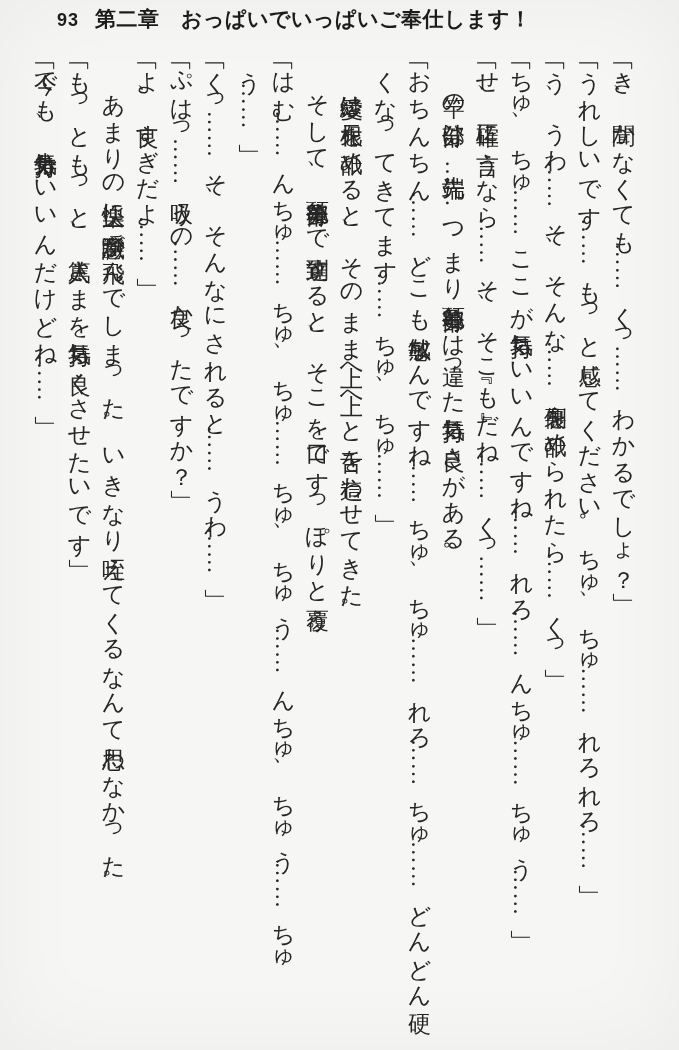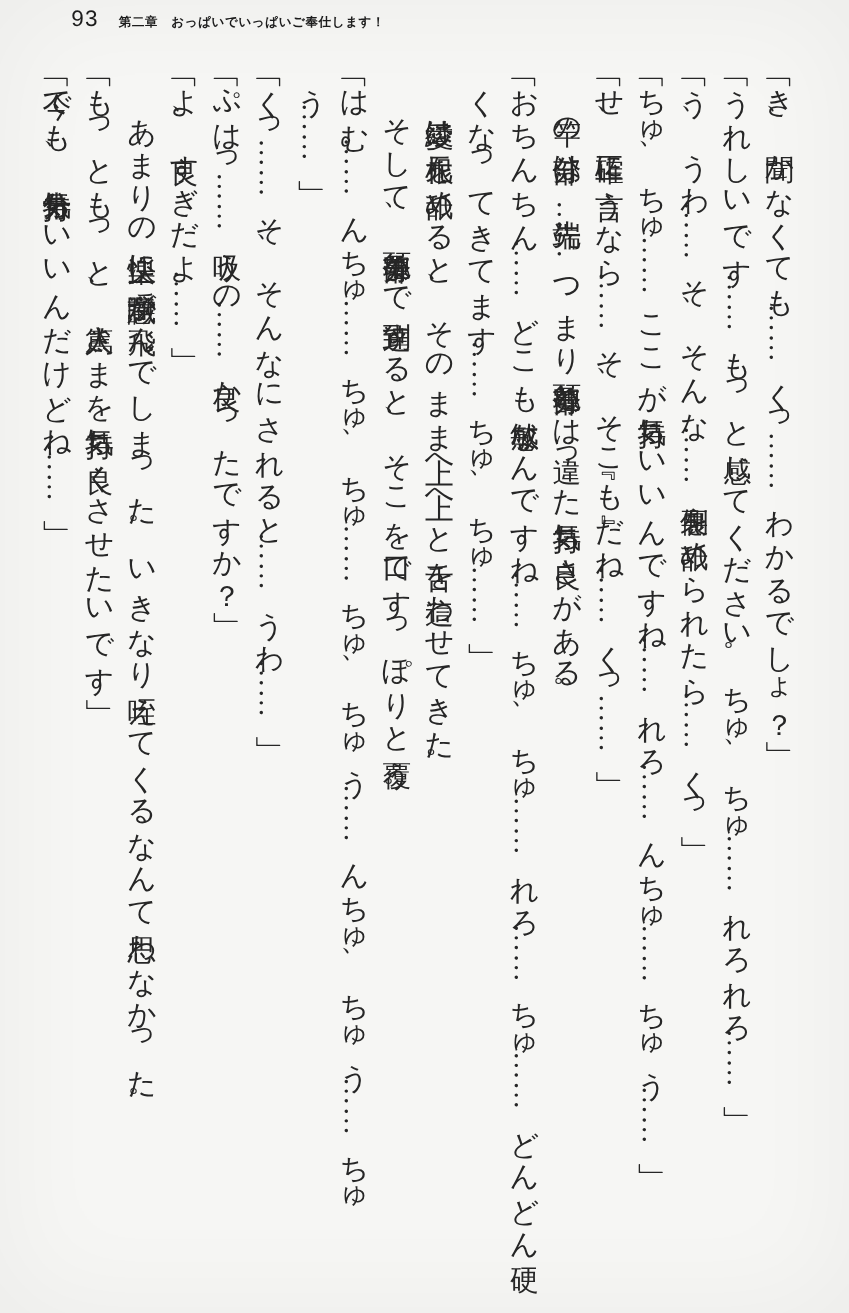--- a/index.html
+++ b/index.html
@@ -25,26 +25,26 @@
     left: 57px;
     display: flex;
     align-items: baseline;
     gap: 16px;
     font-family: "Liberation Sans", sans-serif;
     color: #1d1d1d;
     white-space: nowrap;
   }
   .page-num {
     font-size: 18px;
-    font-weight: 400;
+    font-weight: 700;
     letter-spacing: 1px;
     text-align: center;
   }
   .chapter {
-    font-size: 10px;
+    font-size: 21px;
     font-weight: 600;
     letter-spacing: 0.5px;
   }
 
   .text-body {
     position: absolute;
     top: 55px;
     right: 39px;
     height: 960px;
     writing-mode: vertical-rl;

